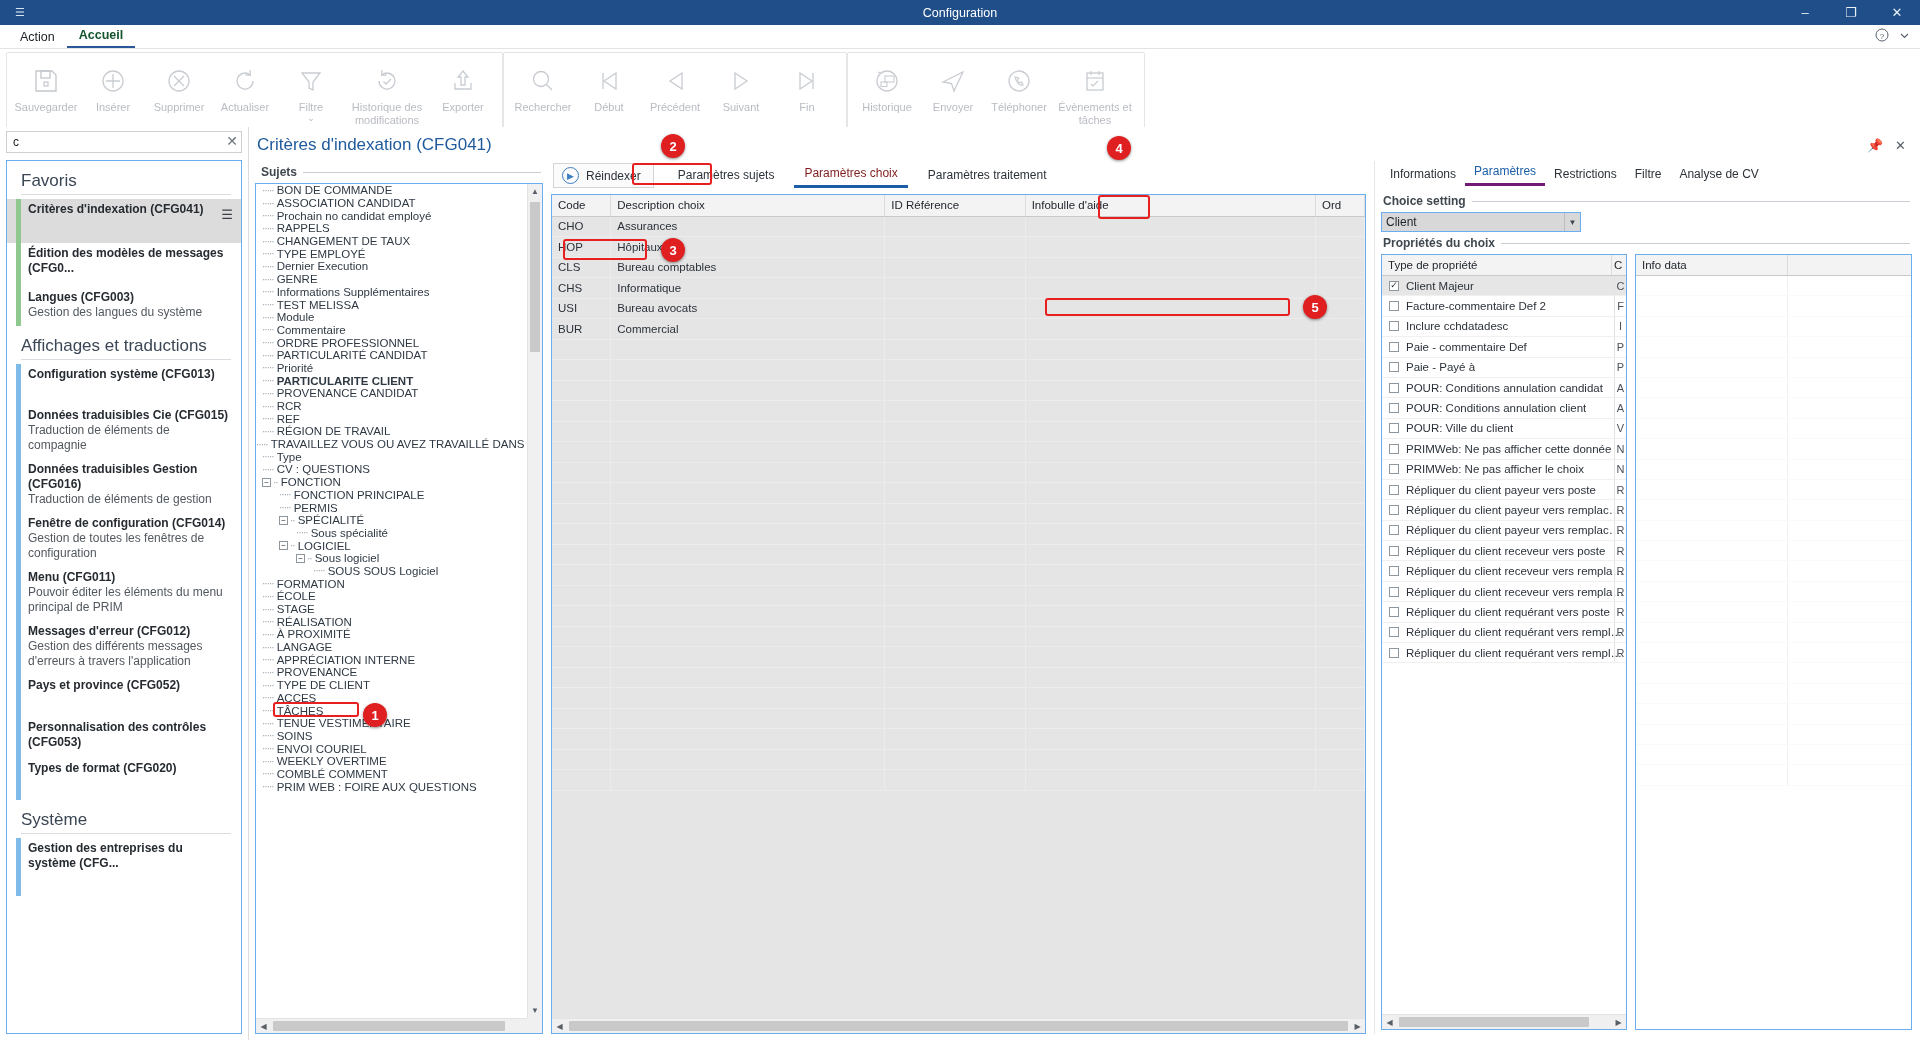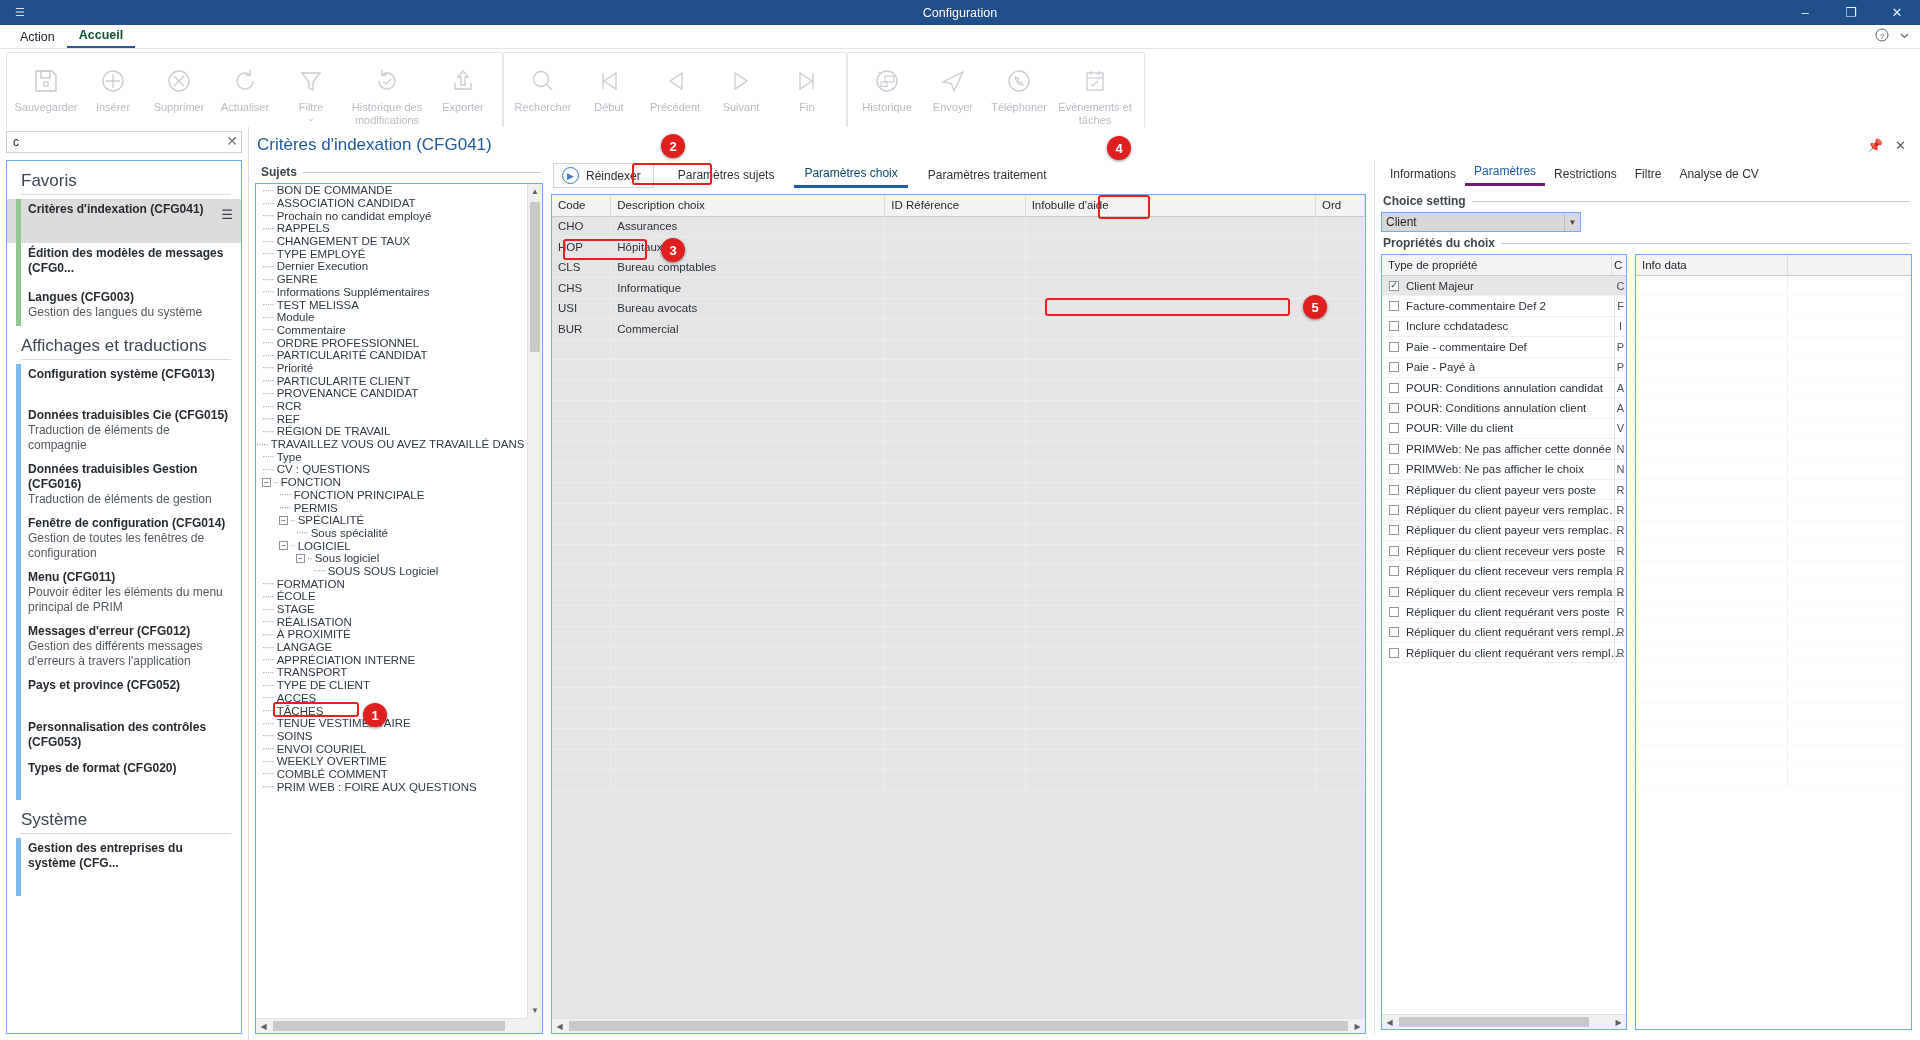--- a/index.html
+++ b/index.html
@@ -105,21 +105,21 @@
   .grid-col{ flex:1; display:flex; flex-direction:column; min-width:0; }
   .topbar{ display:flex; align-items:center; gap:14px; padding:2px 0 6px 2px; }
   .reindex-btn{
     display:flex; align-items:center; gap:7px; border:1px solid #d4d4d4; background:#fbfbfb;
     height:25px; padding:0 12px 0 8px; font-size:12px; color:#2d3238;
   }
   .circ-icon{ width:17px; height:17px; border:1.4px solid #3c7ec0; border-radius:50%;
               display:flex; align-items:center; justify-content:center; color:#3c7ec0; font-size:9px;}
   .tabstrip{ display:flex; align-items:center; gap:10px; position:relative; flex:1;}
   .tab{ padding:3px 10px 5px 10px; font-size:12px; color:#2c3238; }
-  .tab.active{ color:#0c4a6e; border-bottom:3px solid #1a5ea8; font-weight:normal;}
+  .tab.active{ color:#7f1d1d; border-bottom:3px solid #1a5ea8; font-weight:normal;}
   .tabstrip-rule{ position:absolute; left:0; right:0; bottom:0; height:1px; background:#d8dde2; z-index:-1;}
   .gridbox{ flex:1; border:1px solid #6aaef0; background:#e5e5e5; position:relative; overflow:hidden; }
   .gridscroll{ position:absolute; top:0; left:0; right:0; bottom:15px; overflow:hidden;}
   table.dg{ border-collapse:collapse; width:100%; table-layout:fixed; }
   table.dg th{
     background:#f3f3f3; border-right:1px solid #dcdcdc; border-bottom:1px solid #c9c9c9;
     font-weight:normal; text-align:left; font-size:11.5px; color:#232830; padding:4px 6px; height:21px;
   }
   table.dg td{
     border-right:1px solid #ececec; border-bottom:1px solid #ececec;
@@ -567,21 +567,21 @@
                 <span style="padding-left: 3px;">PARTICULARITÉ CANDIDAT</span>
               </div>
               <div class="tree-row">
                 <span style="display: inline-block; width: 6px;"></span>
                 <span class="tdash">·····</span>
                 <span style="padding-left: 3px;">Priorité</span>
               </div>
               <div class="tree-row">
                 <span style="display: inline-block; width: 6px;"></span>
                 <span class="tdash">·····</span>
-                <span style="padding-left: 3px;">PARTICULARITE CLIENT</span>
+                <span style="padding-left: 3px; font-weight: bold;">PARTICULARITE CLIENT</span>
               </div>
               <div class="tree-row">
                 <span style="display: inline-block; width: 6px;"></span>
                 <span class="tdash">·····</span>
                 <span style="padding-left: 3px;">PROVENANCE CANDIDAT</span>
               </div>
               <div class="tree-row">
                 <span style="display: inline-block; width: 6px;"></span>
                 <span class="tdash">·····</span>
                 <span style="padding-left: 3px;">RCR</span>
@@ -686,21 +686,21 @@
                 <span style="padding-left: 3px;">LANGAGE</span>
               </div>
               <div class="tree-row">
                 <span style="display: inline-block; width: 6px;"></span>
                 <span class="tdash">·····</span>
                 <span style="padding-left: 3px;">APPRÉCIATION INTERNE</span>
               </div>
               <div class="tree-row">
                 <span style="display: inline-block; width: 6px;"></span>
                 <span class="tdash">·····</span>
-                <span style="padding-left: 3px;">TRANSPORT</span>
+                <span style="padding-left: 3px;">PROVENANCE</span>
               </div>
               <div class="tree-row">
                 <span style="display: inline-block; width: 6px;"></span>
                 <span class="tdash">·····</span>
                 <span style="padding-left: 3px;">TYPE DE CLIENT</span>
               </div>
               <div class="tree-row">
                 <span style="display: inline-block; width: 6px;"></span>
                 <span class="tdash">·····</span>
                 <span style="padding-left: 3px;">ACCES</span>

